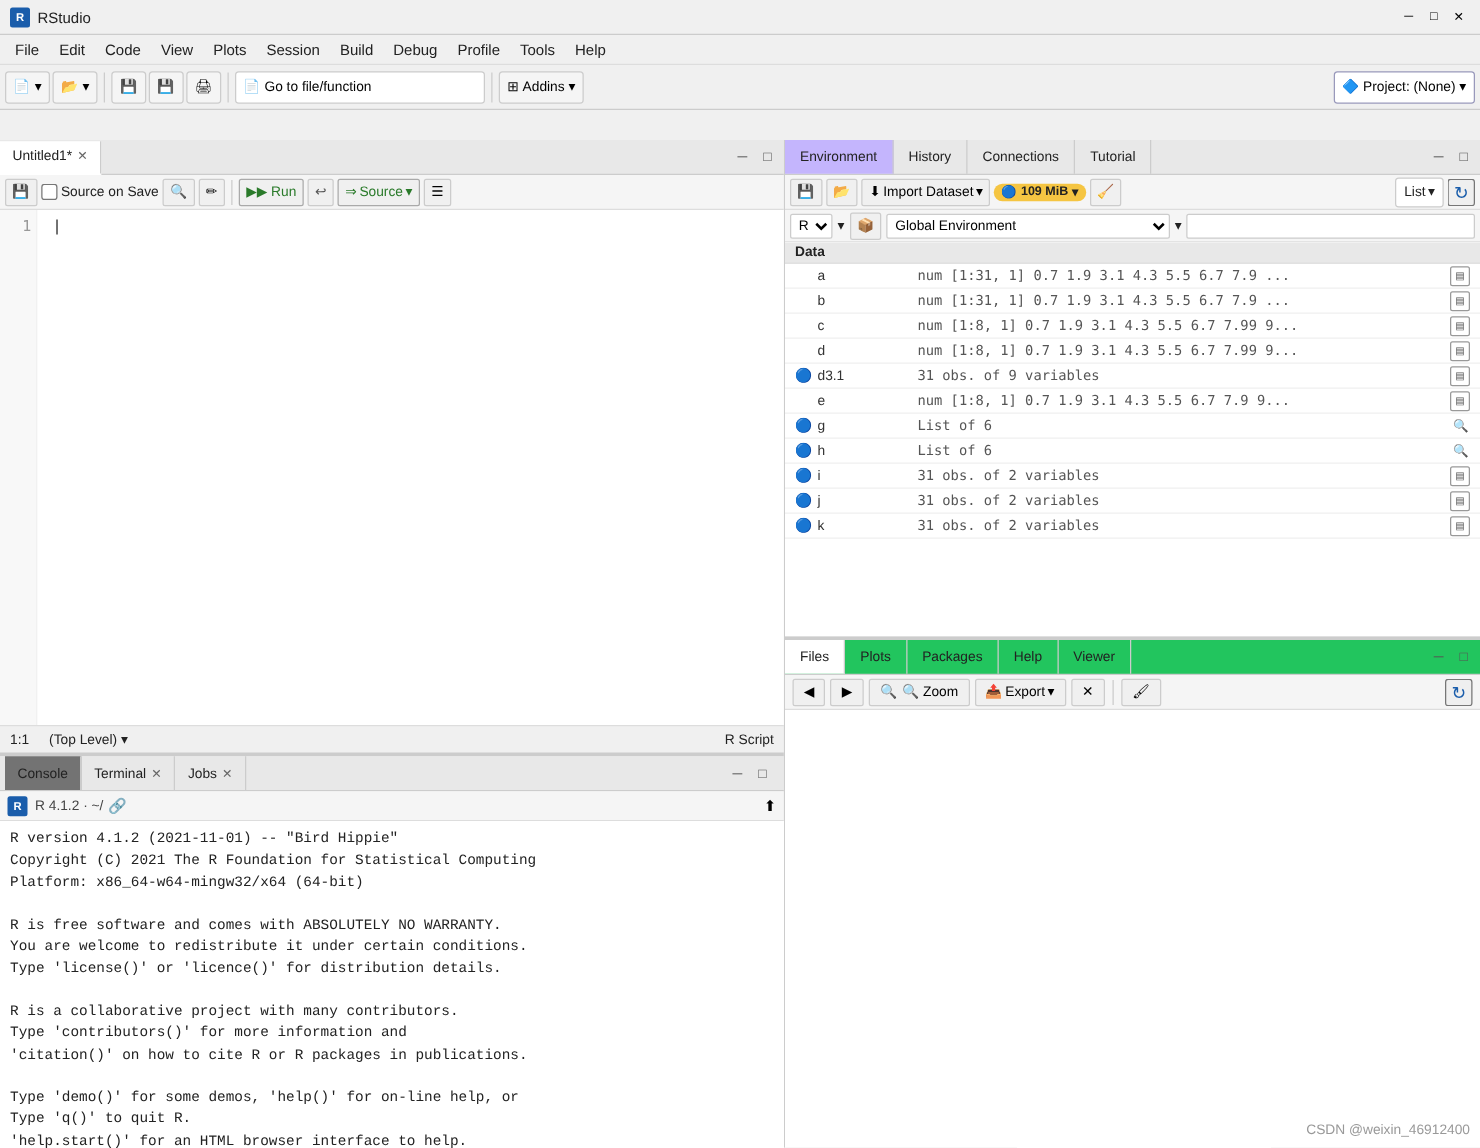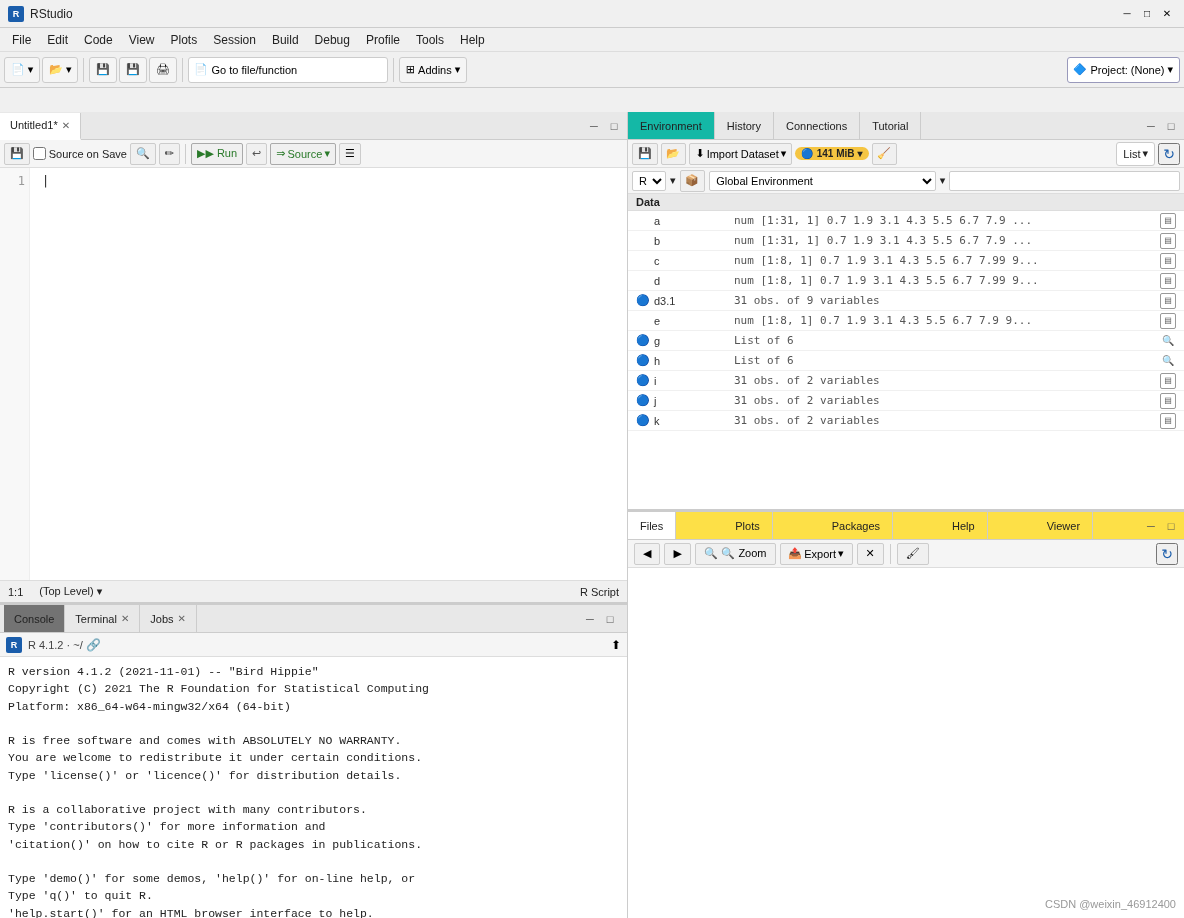--- a/index.html
+++ b/index.html
@@ -56,38 +56,38 @@
     .prompt { font-family: monospace; font-size: 12px; margin-right: 4px; color: #333; }
     #console-input { border: none; outline: none; flex: 1; font-family: monospace; font-size: 12px; }
     
     
     #right-panel { flex: 1; display: flex; flex-direction: column; }
     
     
     #env-panel { height: 400px; display: flex; flex-direction: column; border-bottom: 3px solid #ccc; }
     #env-tabs { background: #e8e8e8; display: flex; align-items: center; border-bottom: 1px solid #ccc; height: 28px; }
     .env-tab { padding: 4px 12px; font-size: 11px; cursor: pointer; border-right: 1px solid #ccc; height: 100%; display: flex; align-items: center; }
-    .env-tab.active { background: #14b8a6; }
+    .env-tab.active { background: #c4b5fd; }
     #env-toolbar { background: #f5f5f5; height: 28px; display: flex; align-items: center; padding: 0 4px; border-bottom: 1px solid #ddd; gap: 3px; }
     #env-toolbar2 { background: #f5f5f5; height: 26px; display: flex; align-items: center; padding: 0 4px; border-bottom: 1px solid #ddd; gap: 4px; }
     .env-sel { height: 20px; font-size: 11px; border: 1px solid #ccc; border-radius: 2px; background: white; padding: 0 2px; }
     .env-search { height: 20px; flex: 1; border: 1px solid #ccc; border-radius: 2px; padding: 0 4px; font-size: 11px; }
     #env-content { flex: 1; background: white; overflow-y: auto; }
     .env-section-header { background: #e8e8e8; padding: 2px 8px; font-weight: bold; font-size: 11px; border-bottom: 1px solid #ddd; }
     .env-row { display: flex; align-items: center; padding: 1px 8px; border-bottom: 1px solid #f0f0f0; height: 20px; font-size: 11px; }
     .env-row .env-name { width: 80px; color: #333; }
     .env-row .env-type { flex: 1; color: #555; font-family: monospace; font-size: 11px; }
     .env-row .env-icon { width: 18px; }
     .env-row-blue { color: #1a5dab; }
     .scroll-icon { width: 16px; height: 16px; border: 1px solid #999; border-radius: 2px; display: flex; align-items: center; justify-content: center; font-size: 8px; cursor: pointer; color: #555; margin-left: 4px; }
     .search-icon-sm { width: 14px; height: 14px; display: flex; align-items: center; justify-content: center; font-size: 10px; cursor: pointer; color: #888; margin-left: 4px; }
     
     
     #files-panel { flex: 1; display: flex; flex-direction: column; }
-    #files-tabs { background: #fde047; display: flex; align-items: center; border-bottom: 1px solid #ccc; height: 28px; gap: 47px; }
+    #files-tabs { background: #22c55e; display: flex; align-items: center; border-bottom: 1px solid #ccc; height: 28px; }
     .files-tab { padding: 4px 12px; font-size: 11px; cursor: pointer; border-right: 1px solid #ccc; height: 100%; display: flex; align-items: center; }
     .files-tab.active { background: white; }
     #files-toolbar { background: #f5f5f5; height: 28px; display: flex; align-items: center; padding: 0 6px; border-bottom: 1px solid #ddd; gap: 4px; }
     .files-btn { height: 22px; padding: 1px 8px; font-size: 11px; background: #f0f0f0; border: 1px solid #ccc; border-radius: 2px; cursor: pointer; display: flex; align-items: center; gap: 2px; }
     #files-content { flex: 1; background: white; }
     
     
     .panel-controls { margin-left: auto; display: flex; gap: 2px; padding-right: 4px; }
     .panel-ctrl-btn { width: 18px; height: 18px; display: flex; align-items: center; justify-content: center; cursor: pointer; font-size: 11px; color: #555; background: transparent; border: none; }
     
@@ -310,21 +310,21 @@
       <div id="env-toolbar">
         <button class="ed-btn">💾</button>
         <button class="ed-btn">📂</button>
         <button class="ed-btn">
           <span>⬇</span>
           <span>Import Dataset</span>
           <span>▾</span>
         </button>
         <div class="memory-badge">
           <span>🔵</span>
-          <span>141 MiB</span>
+          <span>109 MiB</span>
           <span>▾</span>
         </div>
         <button class="ed-btn">🧹</button>
         <div style="flex:1"></div>
         <div class="tb-dropdown">
           <span>List</span>
           <span>▾</span>
         </div>
         <button class="refresh-btn">↻</button>
       </div>

